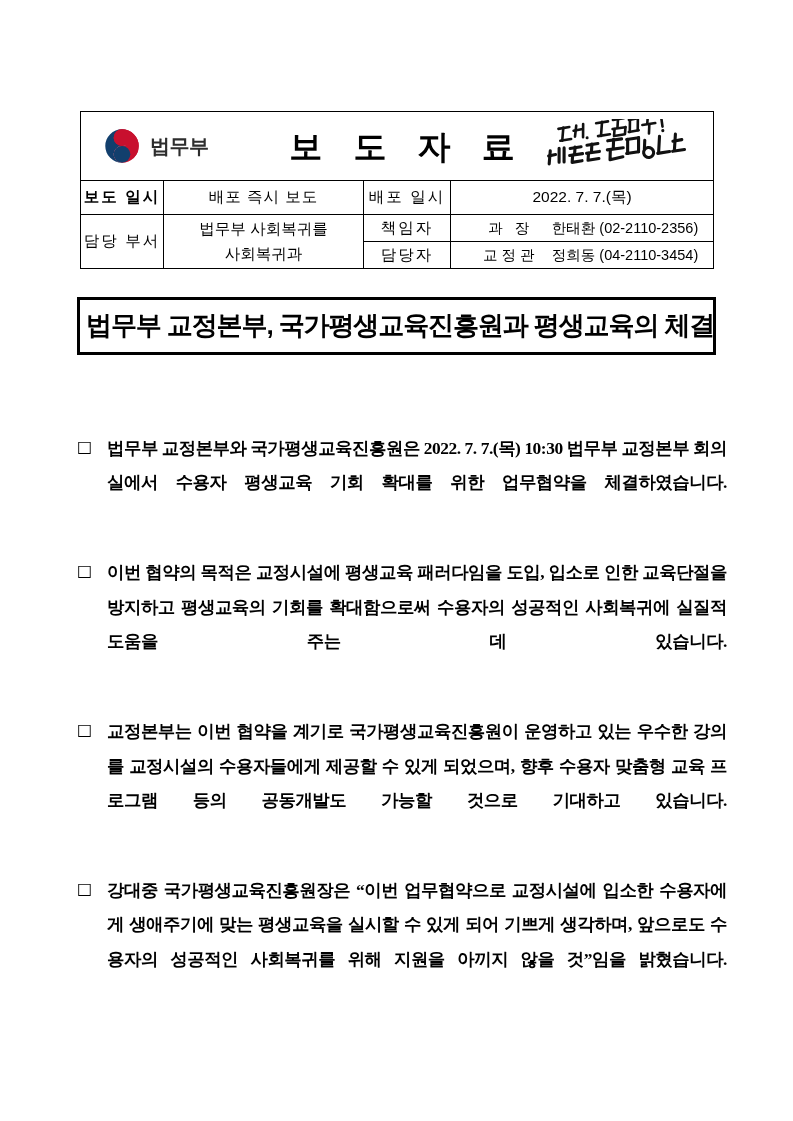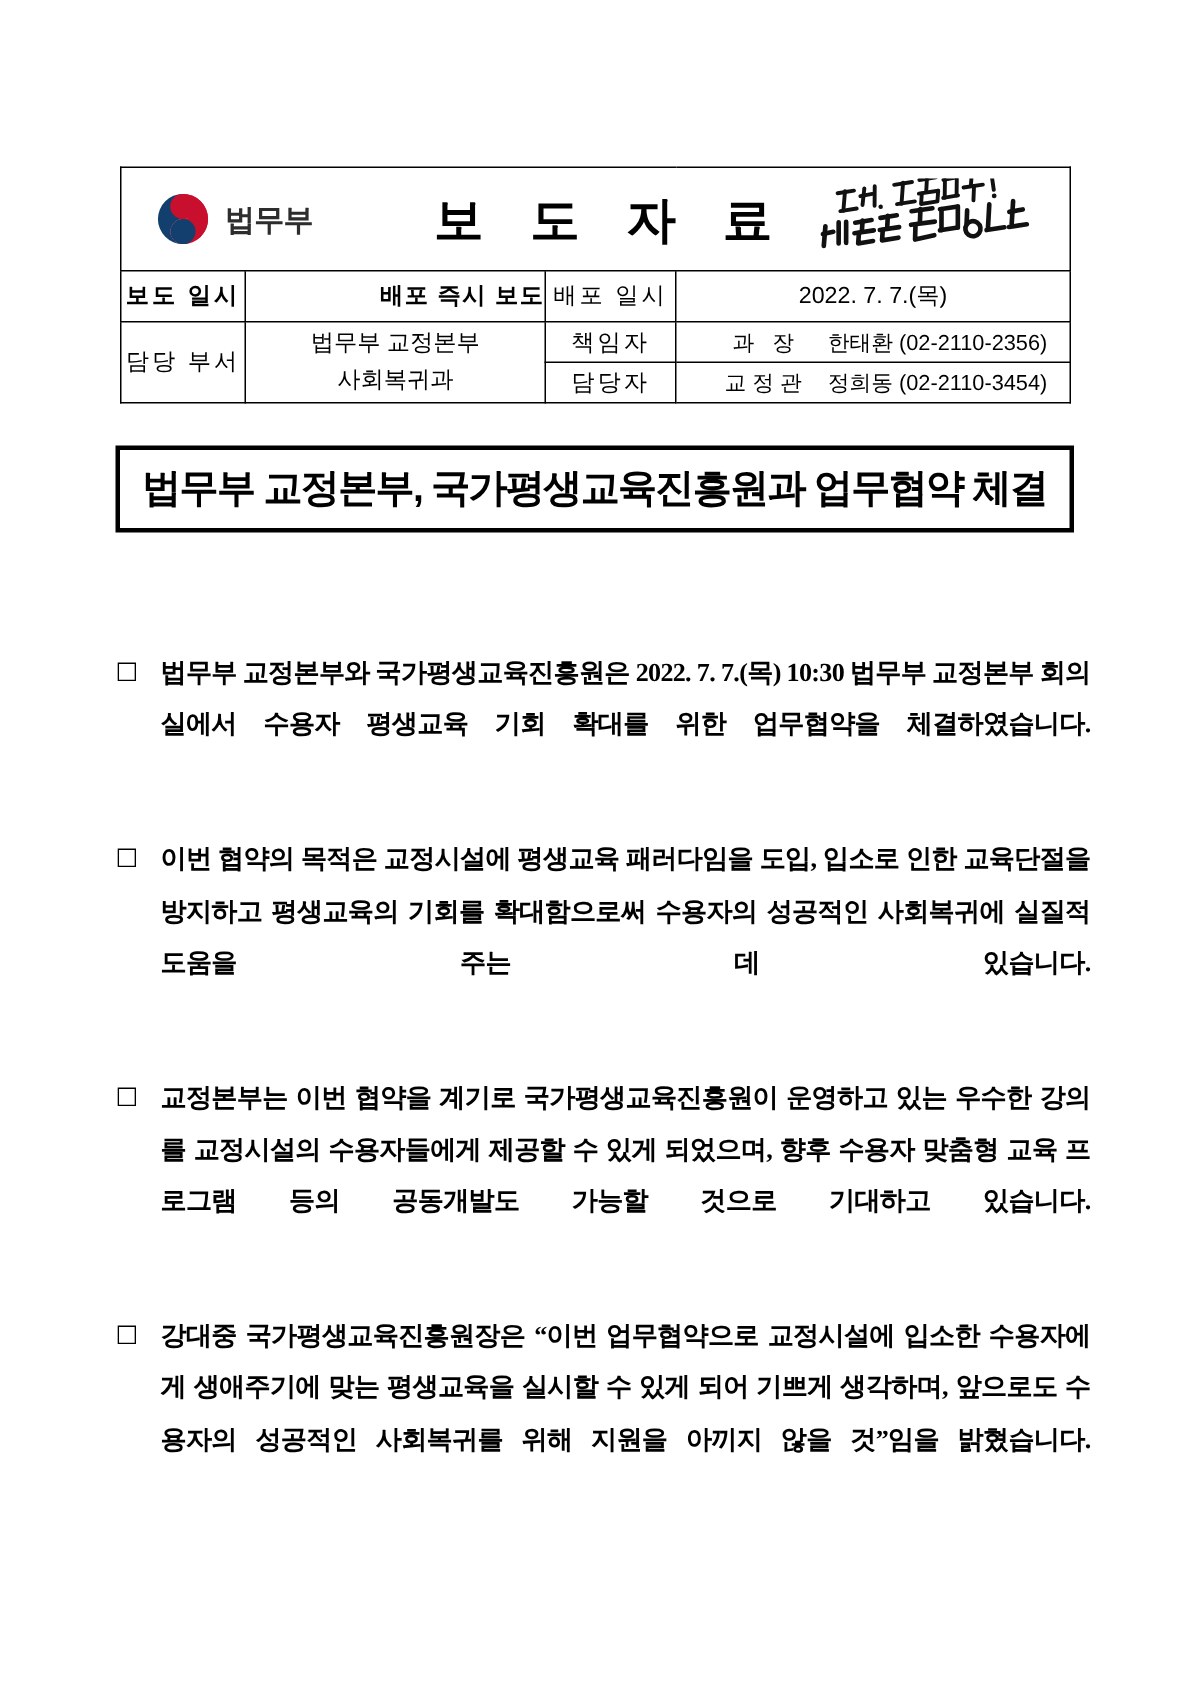--- a/index.html
+++ b/index.html
@@ -103,23 +103,22 @@
   }
   .cell-label.strong {
     font-weight: 700;
   }
   .cell-value {
     text-align: center;
     font-size: 15.5px;
     white-space: nowrap;
   }
   .cell-value.strong {
-    font-weight: 700;
+    font-weight: 400;
     letter-spacing: 1px;
-    text-align: right;
   }
   .row-h1 { height: 34px; }
   .row-h2 { height: 27px; }
 
   .dept-cell {
     text-align: center;
     font-size: 15.5px;
     line-height: 1.55;
     padding: 2px 0;
   }
@@ -314,46 +313,46 @@
       <tr class="row-h1">
         <td class="cell-label strong">보도 일시</td>
         <td class="cell-value strong">배포 즉시 보도</td>
         <td class="cell-label">배포 일시</td>
         <td class="cell-value">2022. 7. 7.(목)</td>
       </tr>
 
       <tr class="row-h2">
         <td class="cell-label" rowspan="2">담당 부서</td>
         <td class="dept-cell" rowspan="2">
-          <div>법무부 교정본부</div>
+          <div>법무부 사회복귀를</div>
           <div>사회복귀과</div>
         </td>
         <td class="cell-label">책임자</td>
         <td>
           <div class="person-line">
             <span class="person-rank">과 장</span>
             <span class="person-name">한태환 (02-2110-2356)</span>
           </div>
         </td>
       </tr>
 
       <tr class="row-h2">
         <td class="cell-label">담당자</td>
         <td>
           <div class="person-line">
             <span class="person-rank">교정관</span>
-            <span class="person-name">정희동 (02-2110-3454)</span>
+            <span class="person-name">정희동 (04-2110-3454)</span>
           </div>
         </td>
       </tr>
     </tbody>
   </table>
 
   <div class="title-box">
-    <div class="doc-title">법무부 교정본부, 국가평생교육진흥원과 업무협약 체결</div>
+    <div class="doc-title">법무부 교정본부, 국가평생교육진흥원과 평생교육의 체결</div>
   </div>
 
   <div class="body-area">
 
     <div class="para">
       <span class="bullet">□</span>
       <span class="ptext">법무부 교정본부와 국가평생교육진흥원은 2022. 7. 7.(목) 10:30 법무부 교정본부 회의실에서 수용자 평생교육 기회 확대를 위한 업무협약을 체결하였습니다.</span>
     </div>
 
     <div class="para">

